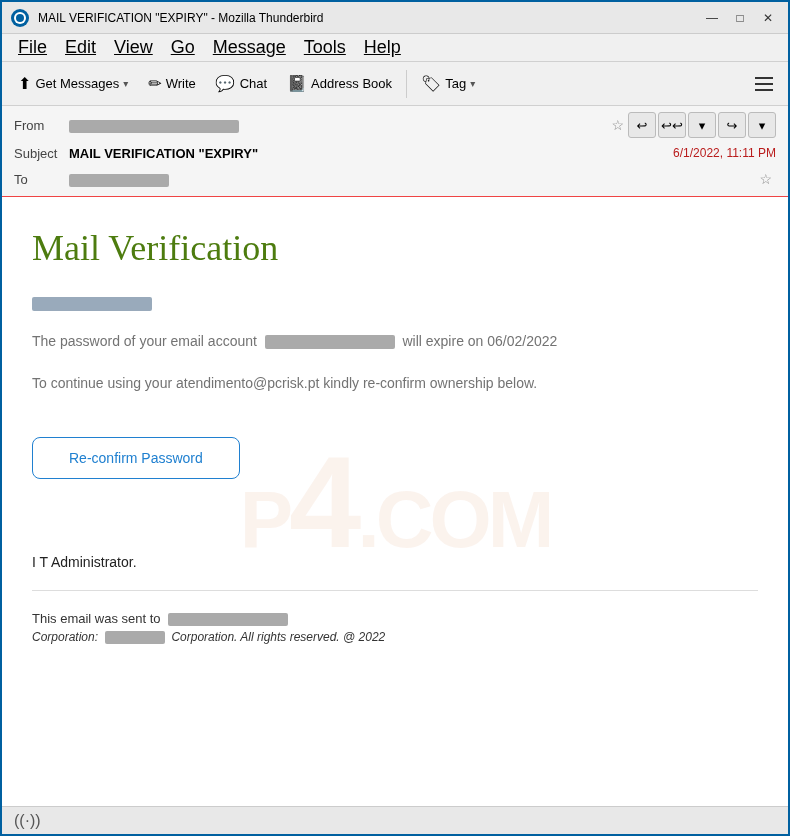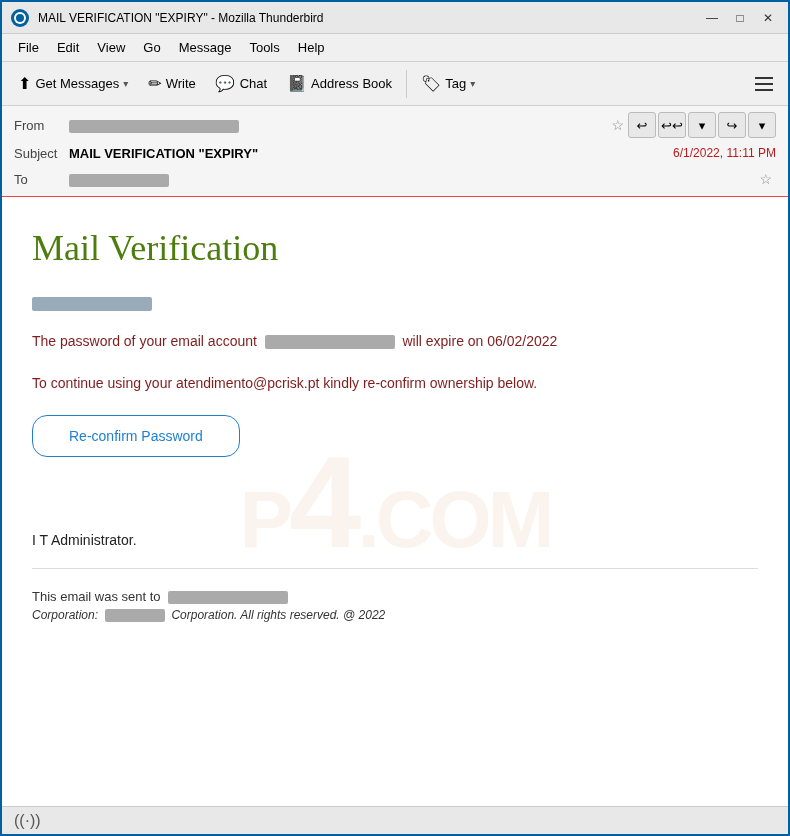--- a/index.html
+++ b/index.html
@@ -69,23 +69,24 @@
       height: 28px;
       display: flex;
       align-items: center;
       padding: 0 8px;
       border-bottom: 1px solid #d0d0d0;
       flex-shrink: 0;
       gap: 2px;
     }
     .menu-item {
       padding: 3px 8px;
-      font-size: 13px;
+      font-size: 18px;
       cursor: pointer;
       border-radius: 3px;
+      text-decoration: underline;
     }
 
     
     .toolbar {
       background: #f0f0f0;
       height: 44px;
       display: flex;
       align-items: center;
       padding: 0 8px;
       border-bottom: 1px solid #d0d0d0;
@@ -238,42 +239,43 @@
     .email-sender-blurred {
       display: inline-block;
       background: #9ab;
       border-radius: 2px;
       height: 14px;
       width: 120px;
       margin-bottom: 16px;
     }
     .email-para {
       font-size: 14px;
-      color: #7f1d1d;
+      color: #737373;
       line-height: 1.6;
       margin-bottom: 20px;
     }
     .email-para .blurred-inline {
       display: inline-block;
       background: #aaa;
       border-radius: 2px;
       height: 14px;
       width: 130px;
       vertical-align: middle;
     }
     .reconfirm-btn {
       display: inline-block;
       padding: 12px 36px;
       border: 1.5px solid #2080d0;
       color: #2080d0;
       background: #fff;
       font-size: 14px;
       cursor: pointer;
-      border-radius: 15px;
+      border-radius: 8px;
       margin-bottom: 30px;
+      margin-top: 22px;
     }
     .email-footer-text {
       font-size: 14px;
       color: #222;
       margin-bottom: 12px;
     }
     .email-divider {
       border: none;
       border-top: 1px solid #ddd;
       margin: 20px 0;

